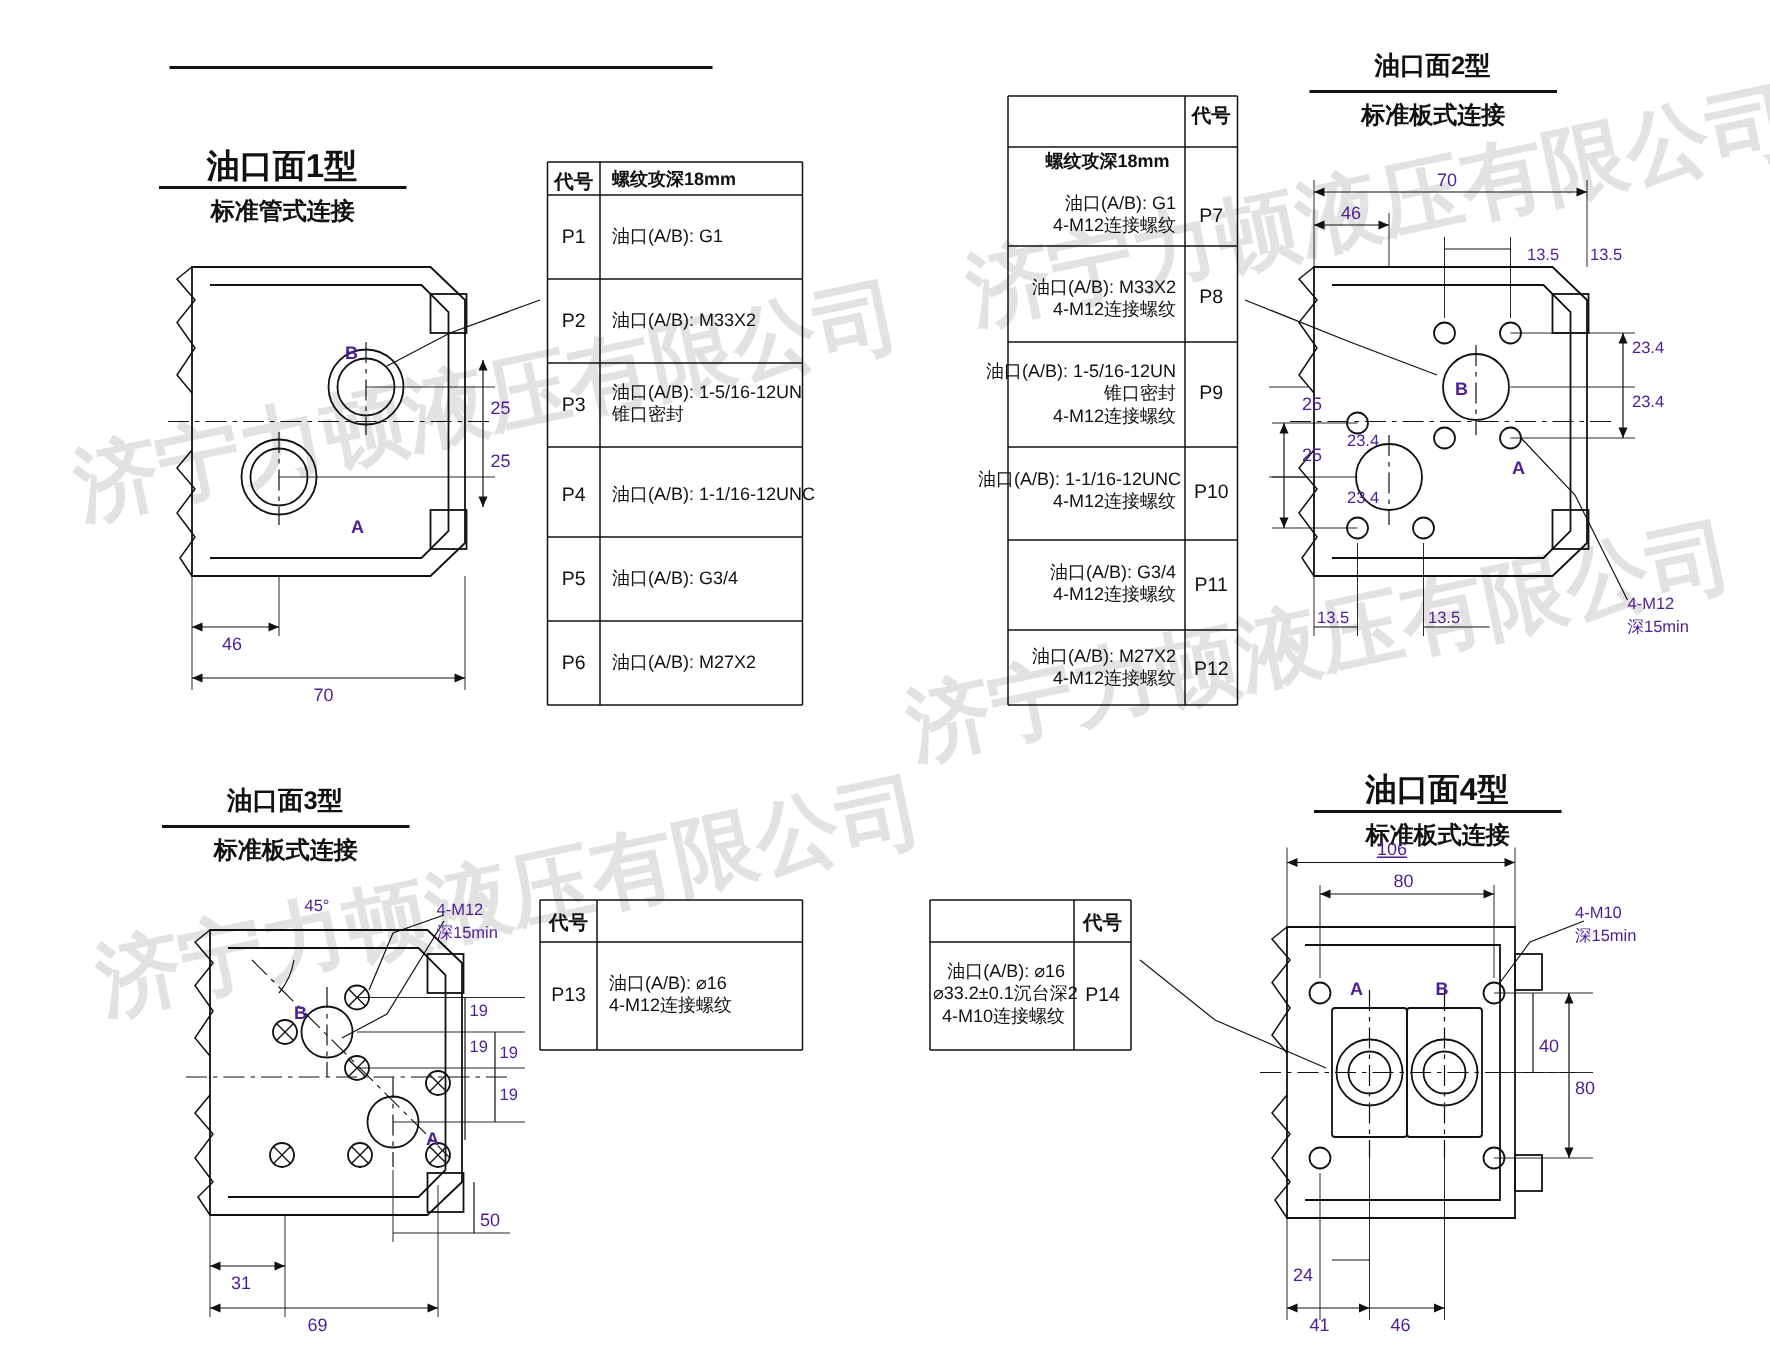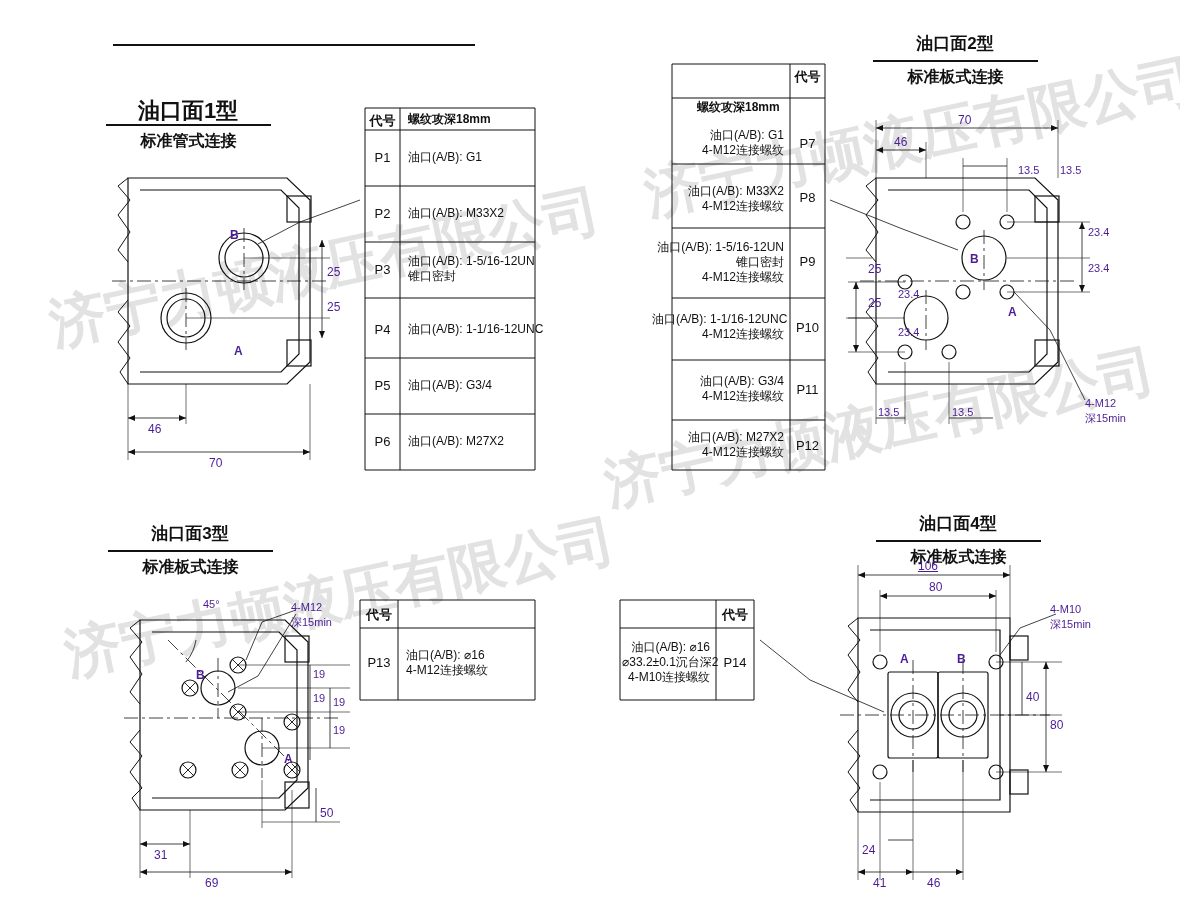--- a/index.html
+++ b/index.html
@@ -380,21 +380,21 @@
       <path d="M360,600 L535,600"></path>
       <path d="M360,628 L535,628"></path>
       <path d="M360,700 L535,700"></path>
     </g>
   </svg>
   <div class="code" style="left:360px; top:606px; width:38px; font-weight:bold;">代号</div>
   <div class="code" style="left:360px; top:655px; width:38px;">P13</div>
   <div class="tblcell" style="left:406px; top:648px;">油口(A/B): ⌀16
 4-M12连接螺纹</div>
 
-  <div class="hdr" style="left:888px; top:512px; width:140px; font-size:17px;">油口面4型</div>
+  <div class="hdr" style="left:888px; top:512px; width:140px; font-size:21px;">油口面4型</div>
   <div class="ln h" style="left:876px; top:540px; width:165px; height:2px;"></div>
   <div class="hdr" style="left:876px; top:547px; width:165px; font-size:16px;">标准板式连接</div>
 
   <svg width="1180" height="897">
     <g stroke="#111" stroke-width="1" fill="none">
       <path d="M620,600 L620,700"></path>
       <path d="M716,600 L716,700"></path>
       <path d="M754,600 L754,700"></path>
       <path d="M620,600 L754,600"></path>
       <path d="M620,628 L754,628"></path>

